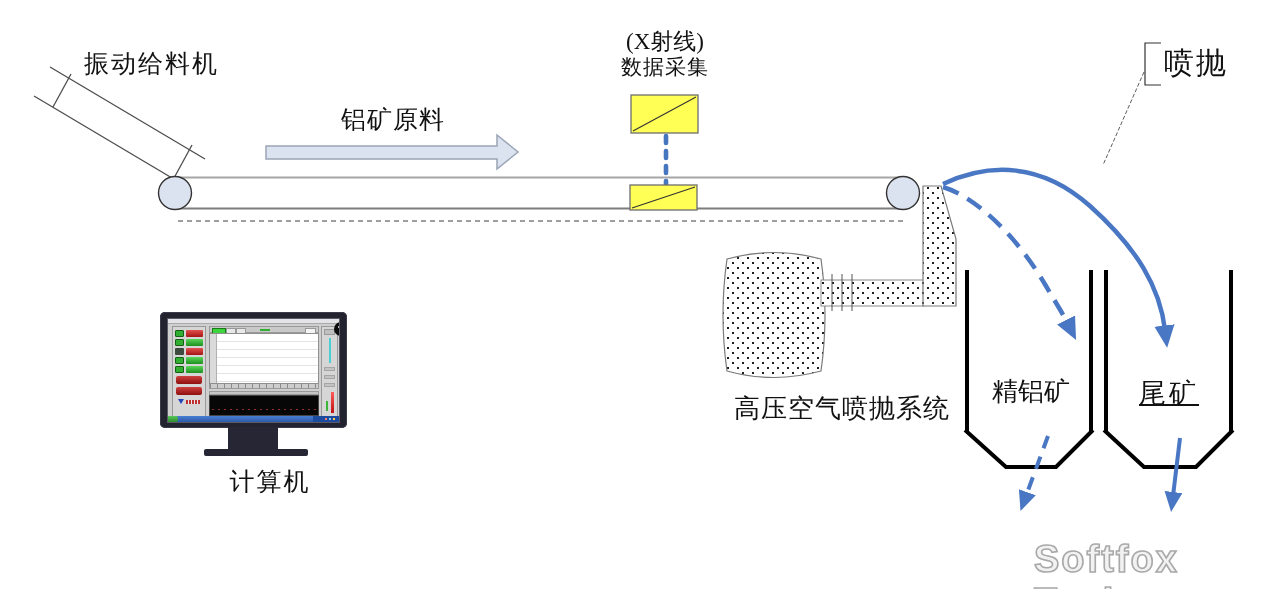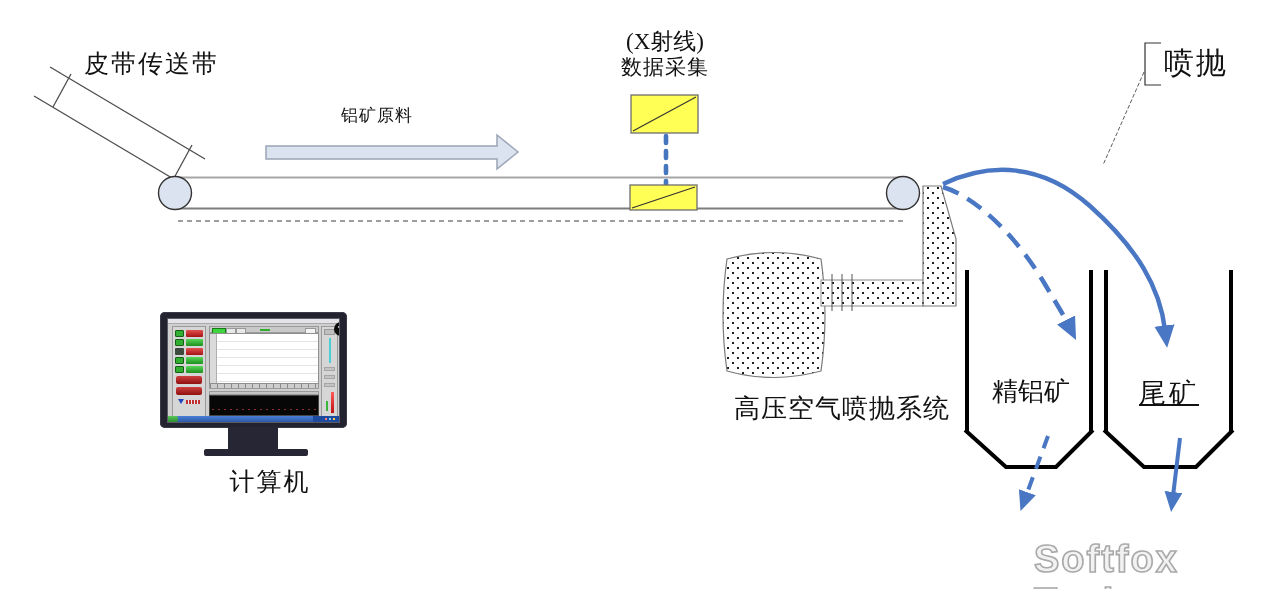--- a/index.html
+++ b/index.html
@@ -1,21 +1,21 @@
 <!DOCTYPE html>
 <html><head>
 <meta charset="utf-8">
 <style>
   html,body{margin:0;padding:0;background:#ffffff;}
   #stage{position:relative;width:1268px;height:589px;background:#ffffff;overflow:hidden;
          font-family:"Liberation Serif","DejaVu Serif",serif;}
   #linework{position:absolute;left:0;top:0;}
   .label{position:absolute;color:#111;white-space:nowrap;line-height:1.15;}
   .lbl-feeder{left:84px;top:50px;font-size:25px;letter-spacing:2px;}
-  .lbl-ore{left:341px;top:106px;font-size:17px;letter-spacing:1px;}
+  .lbl-ore{left:341px;top:106px;font-size:25px;letter-spacing:1px;}
   .lbl-xray{left:613px;top:29px;width:104px;text-align:center;font-size:23px;}
   .lbl-daq{left:598px;top:55px;width:134px;text-align:center;font-size:21px;letter-spacing:1px;}
   .lbl-belt{left:344px;top:229px;font-size:26px;letter-spacing:3px;}
   .lbl-blast{left:1164px;top:46px;font-size:30px;letter-spacing:2px;}
   .lbl-air{left:734px;top:394px;font-size:26px;letter-spacing:1px;}
   .lbl-bin1{left:992px;top:377px;font-size:26px;text-align:center;}
   .lbl-bin2{left:1139px;top:378px;font-size:27px;letter-spacing:3px;text-decoration:underline;}
   .lbl-pc1{left:130px;top:468px;width:280px;text-align:center;font-size:25px;letter-spacing:2px;}
   .lbl-pc2{left:115px;top:496px;width:310px;text-align:center;font-size:25px;}
   .watermark{position:absolute;left:1034px;top:538px;font-family:"Liberation Sans","DejaVu Sans",sans-serif;
@@ -140,21 +140,21 @@
     <g stroke="#000" stroke-width="4" fill="none">
       <line x1="1106" y1="270" x2="1106" y2="432"></line>
       <line x1="1231" y1="270" x2="1231" y2="432"></line>
       <path d="M1104,430 L1144,467 L1196,467 L1233,430"></path>
     </g>
 
     <path d="M1048,436 L1026,496" fill="none" stroke="#4a77c4" stroke-width="4" stroke-dasharray="13 9" marker-end="url(#ah)"></path>
     <path d="M1180,438 L1173,496" fill="none" stroke="#4a77c4" stroke-width="4" marker-end="url(#ah)"></path>
   </svg>
 
-  <div class="label lbl-feeder">皮带传送带</div>
+  <div class="label lbl-feeder">振动给料机</div>
   <div class="label lbl-ore">铝矿原料</div>
   <div class="label lbl-xray">(X射线)</div>
   <div class="label lbl-daq">数据采集</div>
   <div class="label lbl-blast">喷抛</div>
   <div class="label lbl-air">高压空气喷抛系统</div>
   <div class="label lbl-bin1">精铝矿</div>
   <div class="label lbl-bin2">尾矿</div>
   <div class="label lbl-pc1">计算机</div>
 
   <div class="monitor">

